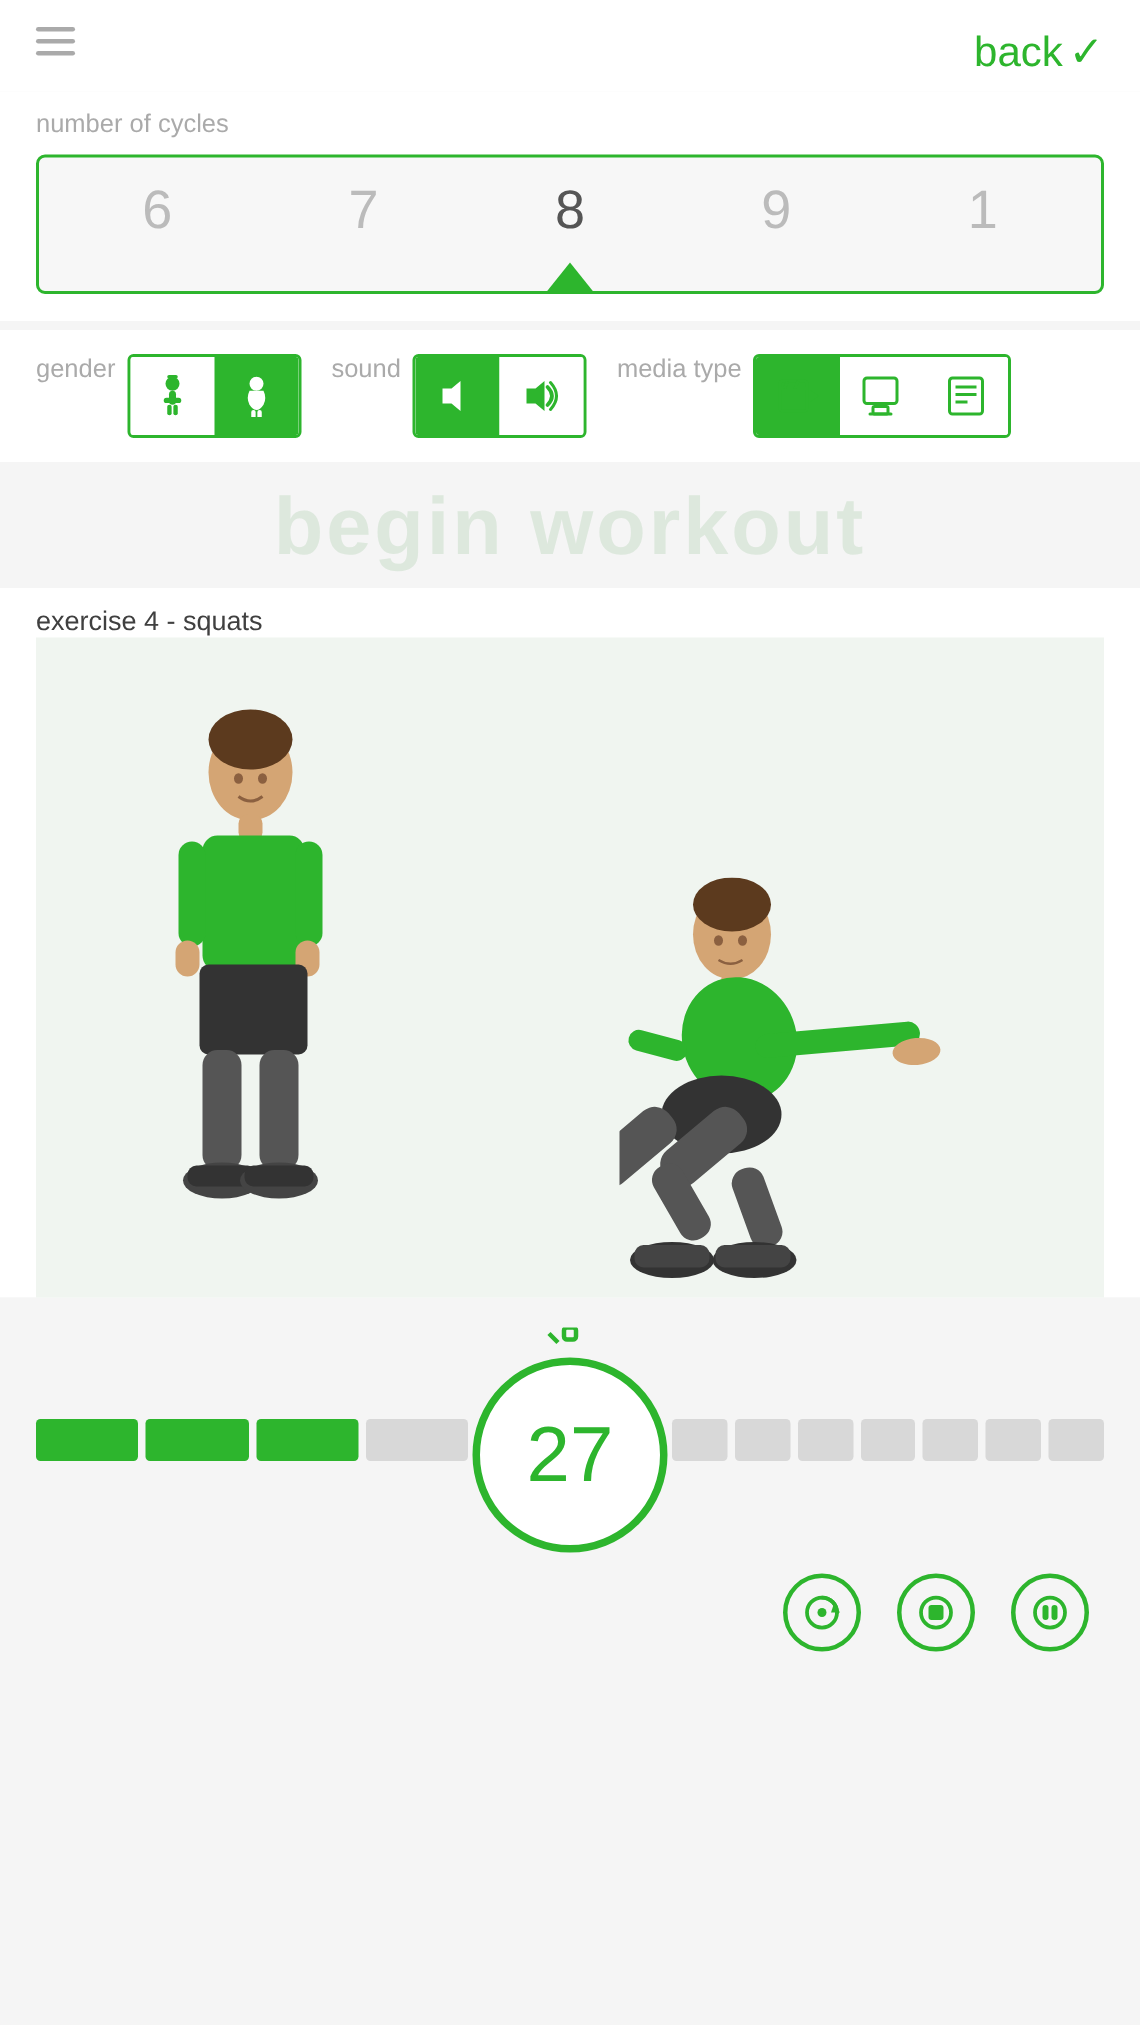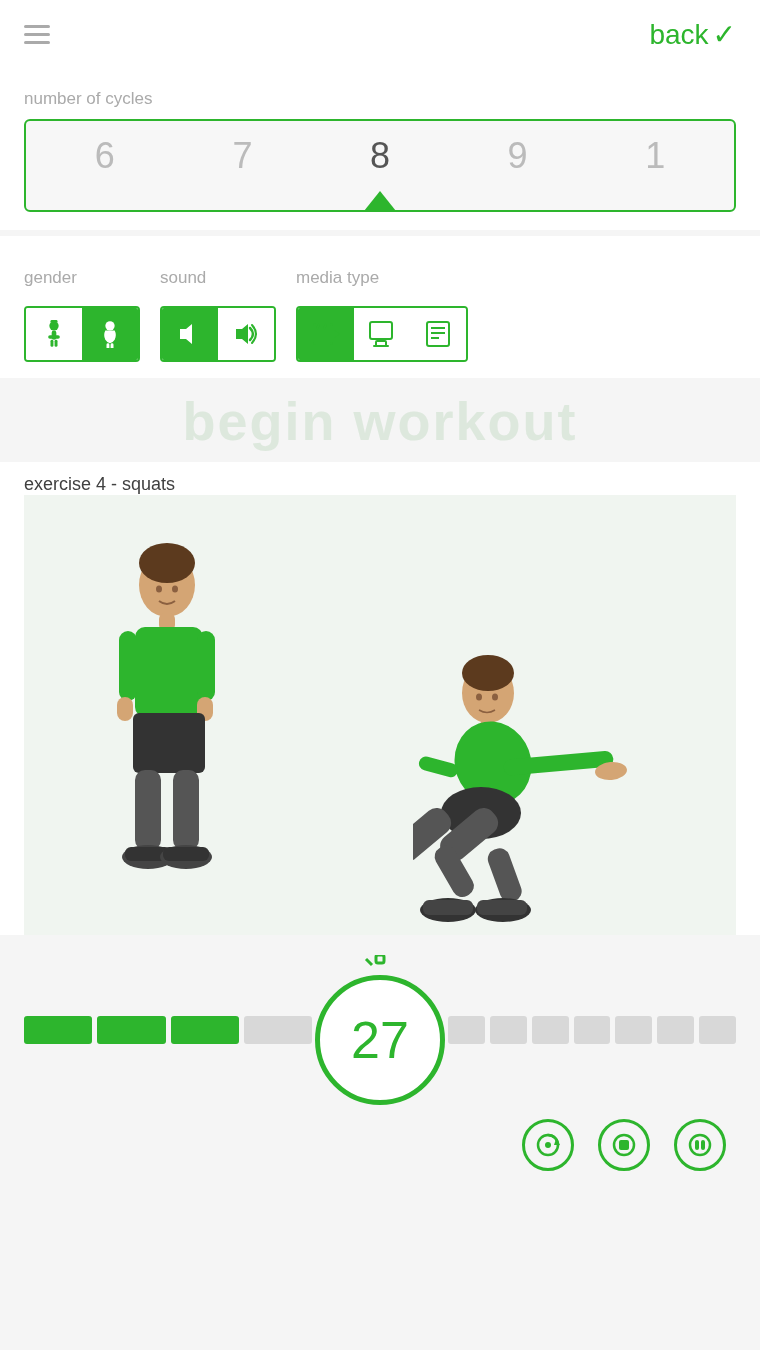--- a/index.html
+++ b/index.html
@@ -9,21 +9,21 @@
       background: #f5f5f5;
       font-family: 'Helvetica Neue', Arial, sans-serif;
       overflow: hidden;
       position: relative;
     }
 
     
     .header {
       display: flex;
       justify-content: space-between;
-      align-items: center;
+      align-items: flex-start;
       padding: 18px 24px 10px 24px;
       background: #fff;
     }
     .hamburger-icon {
       display: flex;
       flex-direction: column;
       gap: 5px;
       cursor: pointer;
     }
     .hamburger-icon span {
@@ -51,21 +51,20 @@
     
     .cycles-section {
       background: #fff;
       padding: 12px 24px 18px 24px;
     }
     .section-label {
       font-size: 17px;
       color: #aaa;
       margin-bottom: 10px;
       font-weight: 300;
-      margin-top: 16px;
     }
     .cycles-picker {
       border: 2.5px solid #2db52d;
       border-radius: 6px;
       background: #f7f7f7;
       padding: 14px 0 0 0;
       position: relative;
       overflow: hidden;
     }
     .cycles-numbers {
@@ -102,21 +101,21 @@
     .settings-row {
       background: #fff;
       padding: 16px 24px 16px 24px;
       display: flex;
       gap: 20px;
       align-items: flex-start;
       margin-top: 6px;
     }
     .setting-group {
       display: flex;
-      flex-direction: column;
+      flex-direction: row;
       gap: 8px;
     }
     .setting-group label {
       font-size: 17px;
       color: #aaa;
       font-weight: 300;
     }
     .toggle-btns {
       display: flex;
       border: 2.5px solid #2db52d;

